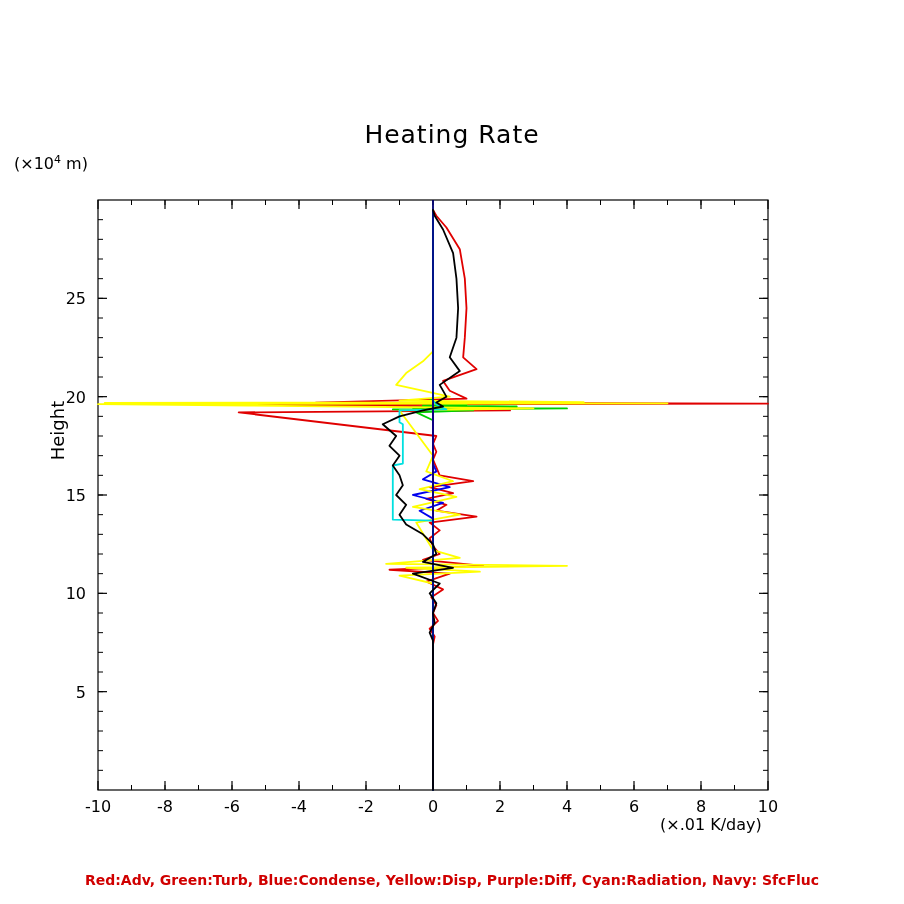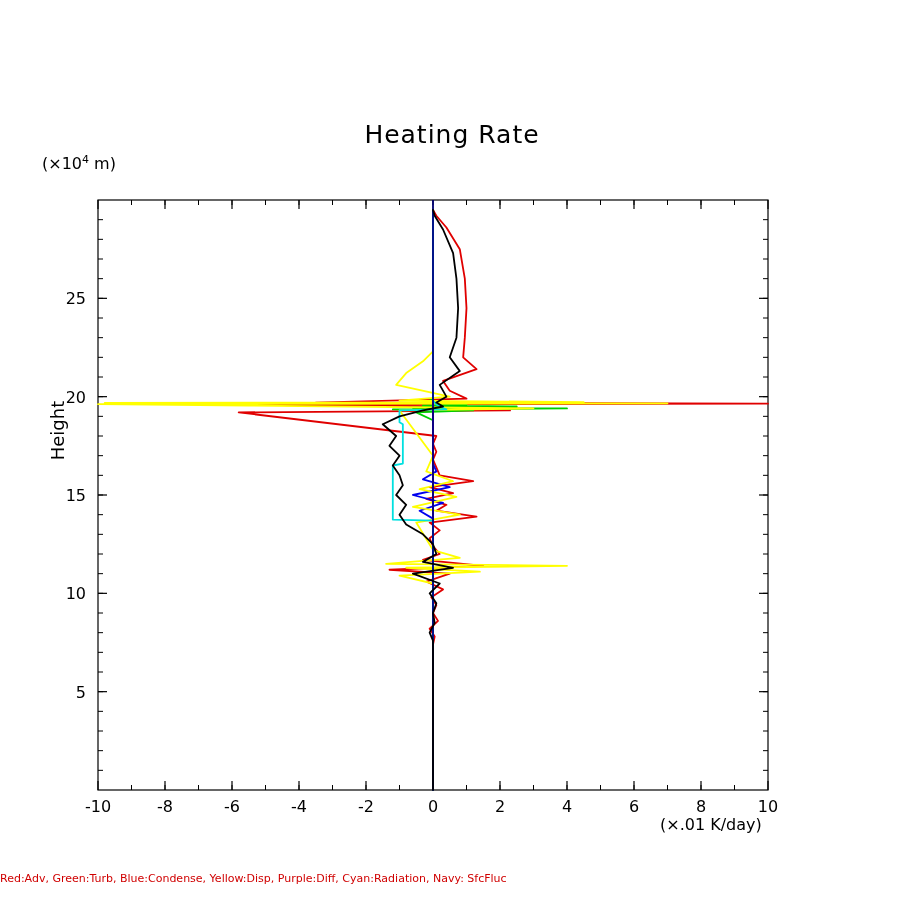--- a/index.html
+++ b/index.html
@@ -27,21 +27,20 @@
     text-align: center;
     font-size: 25px;
     letter-spacing: 1px;
     color: #000;
   }
   .unit-top {
     position: absolute;
     left: 14px;
     top: 153px;
     font-size: 16px;
-    margin-left: 28px;
   }
   .unit-top sup {
     font-size: 11px;
     vertical-align: super;
   }
   .ylabel {
     position: absolute;
     left: -3px;
     top: 420px;
     width: 120px;
@@ -55,23 +54,24 @@
     left: 660px;
     top: 815px;
     font-size: 16px;
     text-align: right;
   }
   .legend {
     position: absolute;
     left: 0;
     top: 872px;
     width: 904px;
-    text-align: left;
-    font-size: 11px;
+    text-align: center;
+    font-size: 14px;
     color: #d00000;
+    font-weight: bold;
   }
   .plot-svg {
     position: absolute;
     left: 0;
     top: 0;
   }
   .tick-label {
     font-family: "DejaVu Sans", sans-serif;
     font-size: 16px;
     fill: #000;

